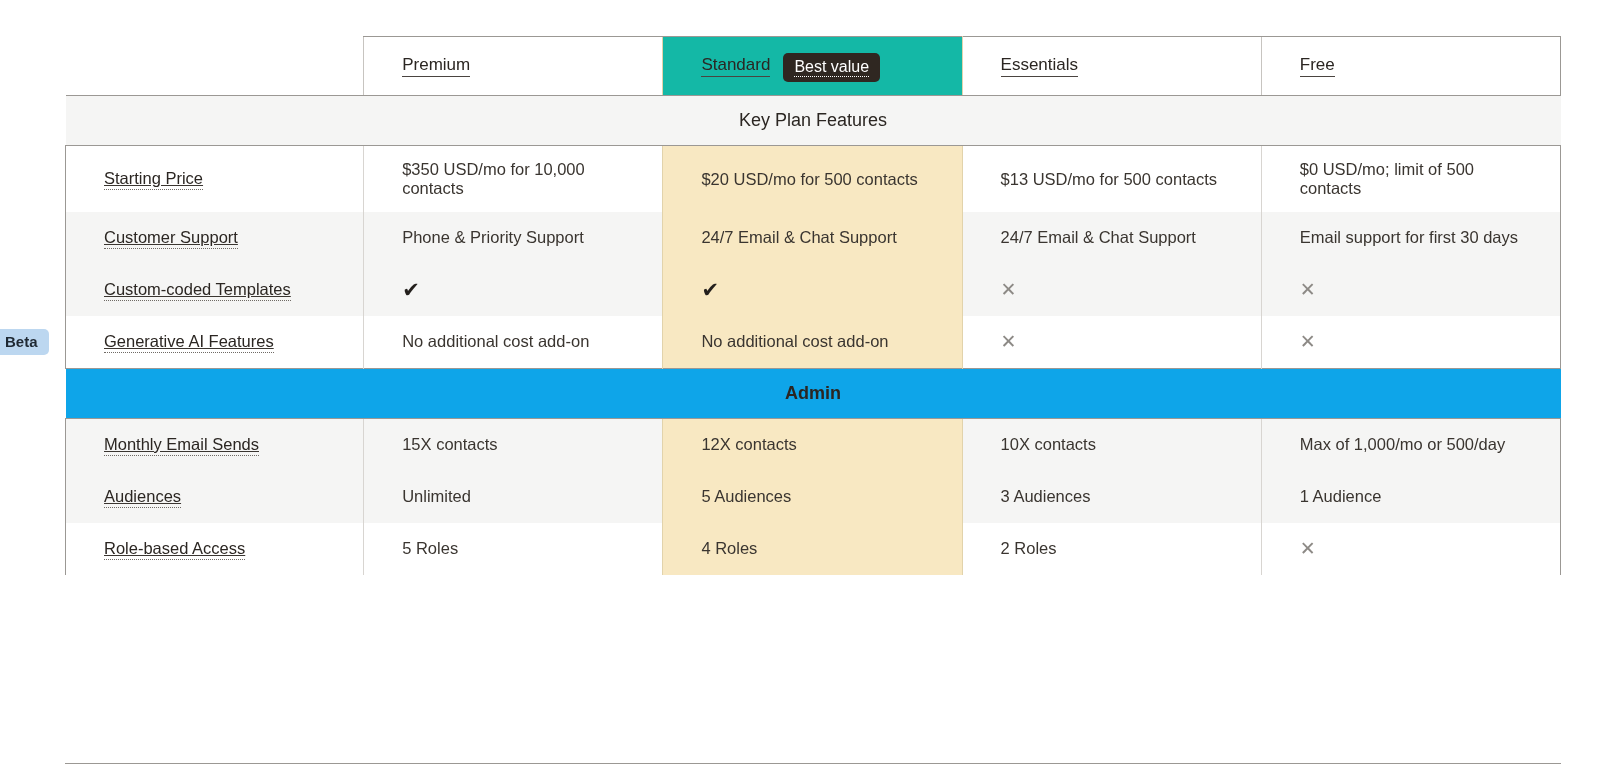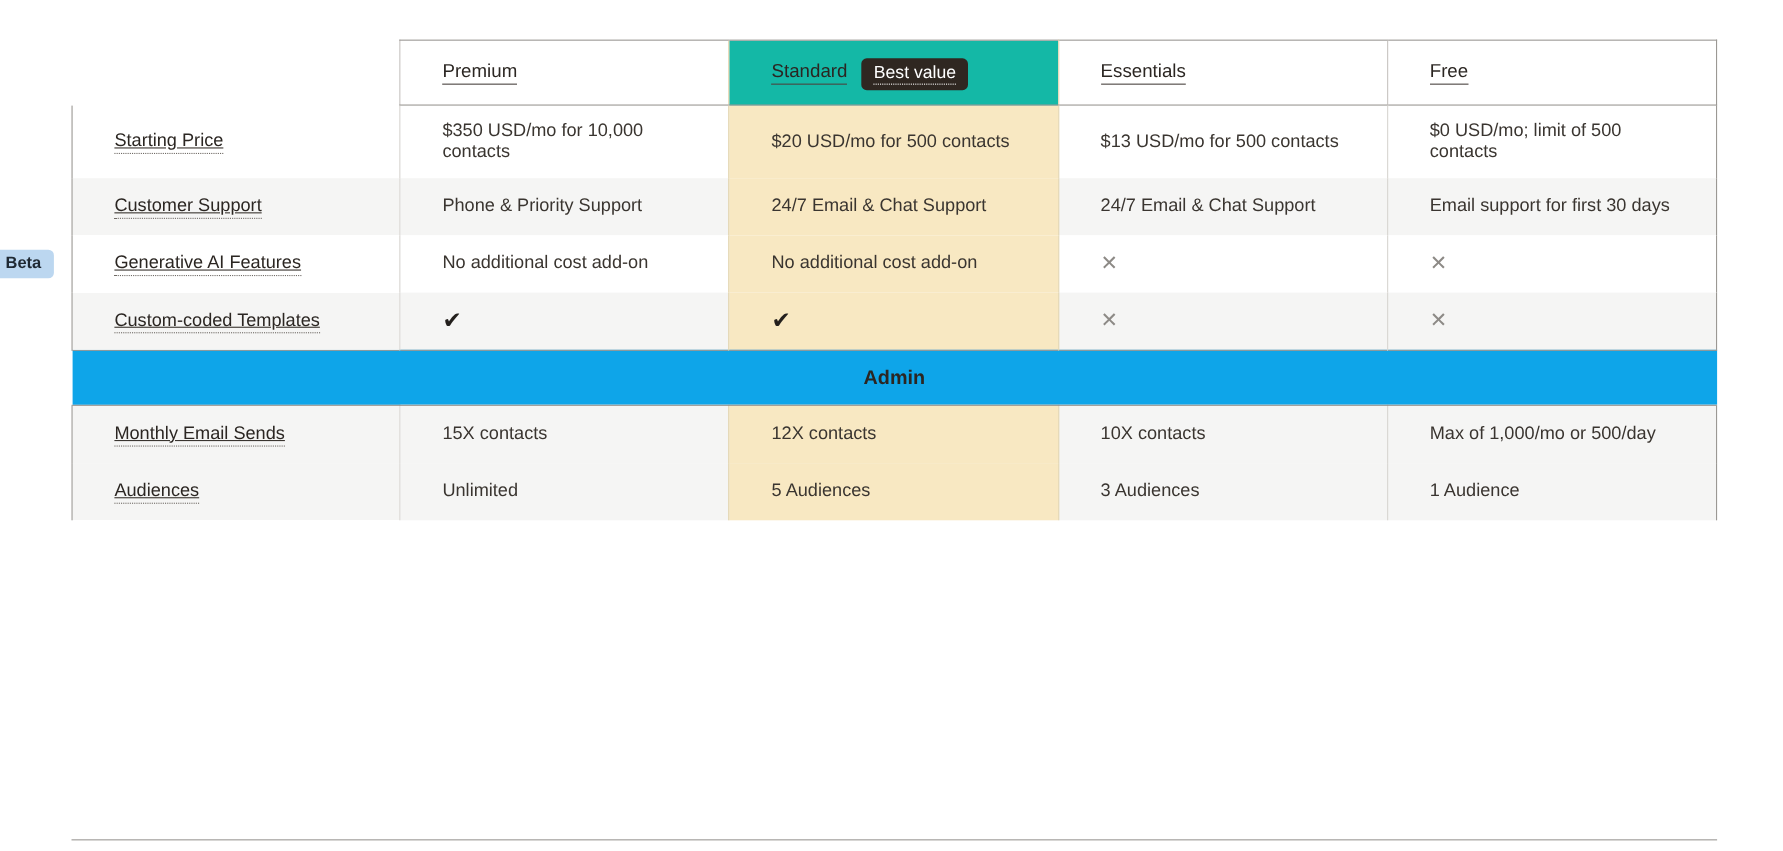--- a/index.html
+++ b/index.html
@@ -201,20 +201,23 @@
         </th>
 
         <th class="plan-col last-col">
           <span class="plan-name">Free</span>
         </th>
       </tr>
     </thead>
 
     <tbody>
 
+      <tr class="section-row shaded">
+        <td colspan="5">Key Plan Features</td>
+      </tr>
 
       <tr class="data-row odd">
         <td class="label-cell">
           <span class="row-label">Starting Price</span>
         </td>
         <td>$350 USD/mo for 10,000 contacts</td>
         <td class="highlight">$20 USD/mo for 500 contacts</td>
         <td>$13 USD/mo for 500 contacts</td>
         <td class="last-col">$0 USD/mo; limit of 500 contacts</td>
       </tr>
@@ -224,41 +227,41 @@
           <span class="row-label">Customer Support</span>
         </td>
         <td>Phone &amp; Priority Support</td>
         <td class="highlight">24/7 Email &amp; Chat Support</td>
         <td>24/7 Email &amp; Chat Support</td>
         <td class="last-col">Email support for first 30 days</td>
       </tr>
 
 
 
+      <tr class="data-row even">
+        <td class="label-cell">
+          <span class="row-label">Custom-coded Templates</span>
+        </td>
+        <td><span class="check-icon">✔</span></td>
+        <td class="highlight"><span class="check-icon">✔</span></td>
+        <td><span class="cross-icon">✕</span></td>
+        <td class="last-col"><span class="cross-icon">✕</span></td>
+      </tr>
+
       <tr class="data-row odd">
         <td class="label-cell">
           <span class="beta-badge">Beta</span>
           <span class="row-label">Generative AI Features</span>
         </td>
         <td>No additional cost add-on</td>
         <td class="highlight">No additional cost add-on</td>
         <td><span class="cross-icon">✕</span></td>
         <td class="last-col"><span class="cross-icon">✕</span></td>
       </tr>
 
-      <tr class="data-row even">
-        <td class="label-cell">
-          <span class="row-label">Custom-coded Templates</span>
-        </td>
-        <td><span class="check-icon">✔</span></td>
-        <td class="highlight"><span class="check-icon">✔</span></td>
-        <td><span class="cross-icon">✕</span></td>
-        <td class="last-col"><span class="cross-icon">✕</span></td>
-      </tr>
-
       <tr class="section-row plain">
         <td colspan="5">Admin</td>
       </tr>
 
       <tr class="data-row even">
         <td class="label-cell">
           <span class="row-label">Monthly Email Sends</span>
         </td>
         <td>15X contacts</td>
         <td class="highlight">12X contacts</td>
@@ -270,19 +273,28 @@
       <tr class="data-row even">
         <td class="label-cell">
           <span class="row-label">Audiences</span>
         </td>
         <td>Unlimited</td>
         <td class="highlight">5 Audiences</td>
         <td>3 Audiences</td>
         <td class="last-col">1 Audience</td>
       </tr>
 
+      <tr class="data-row odd">
+        <td class="label-cell">
+          <span class="row-label">Role-based Access</span>
+        </td>
+        <td>5 Roles</td>
+        <td class="highlight">4 Roles</td>
+        <td>2 Roles</td>
+        <td class="last-col"><span class="cross-icon">✕</span></td>
+      </tr>
 
     </tbody>
   </table>
 
   <div class="bottom-rule"></div>
 
 </div>
 
 </body></html>

